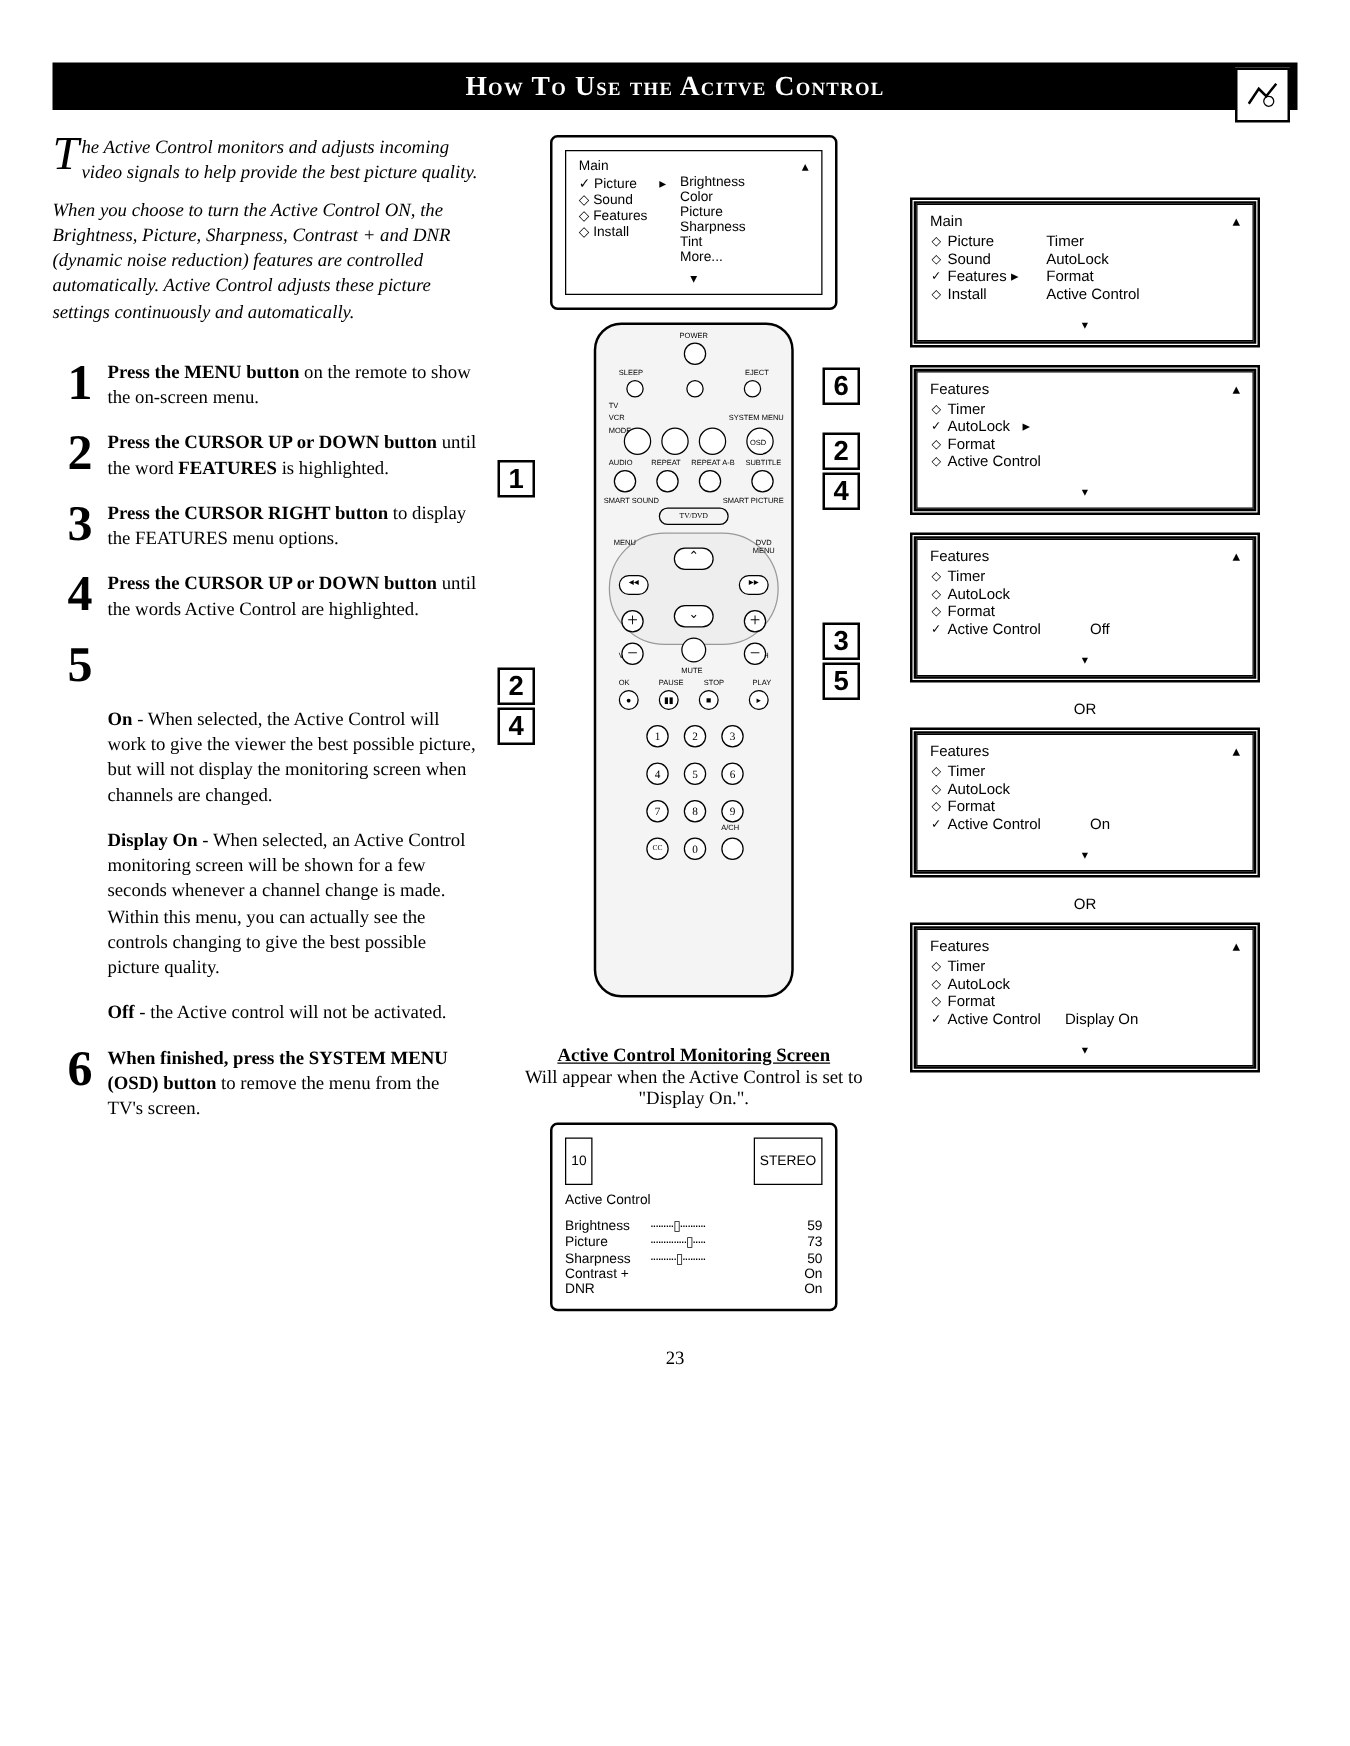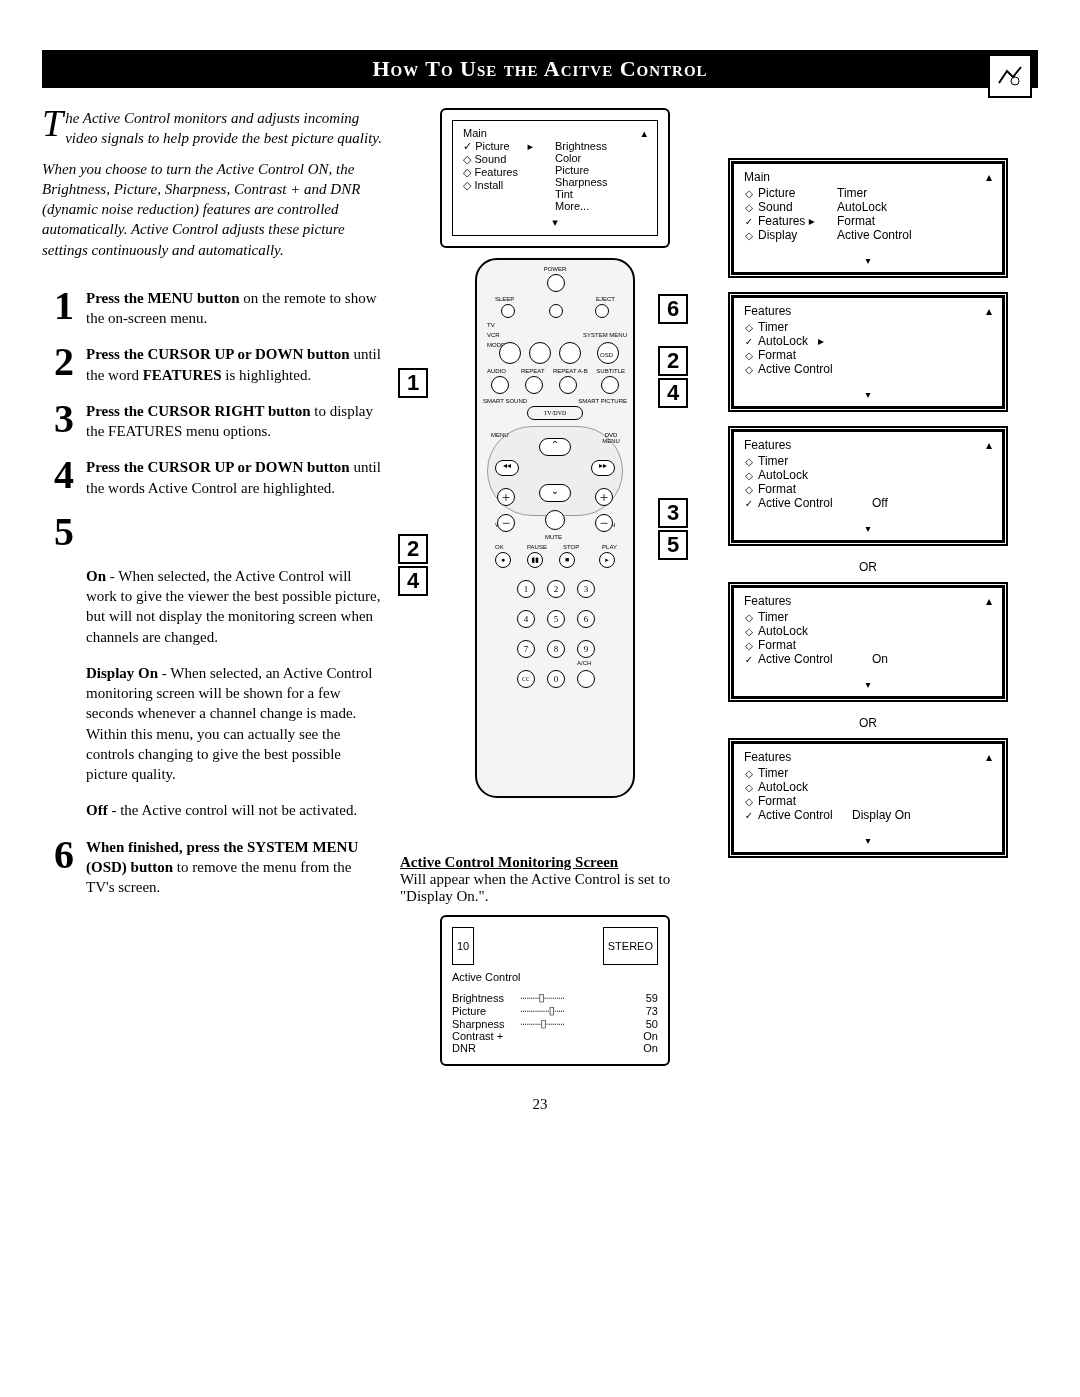--- a/index.html
+++ b/index.html
@@ -95,23 +95,23 @@
   .screen1 {
     border: 2px solid #000;
     border-radius: 6px;
     width: 230px;
     margin: 0 auto 10px;
     padding: 10px;
     font-family: Arial, sans-serif;
     font-size: 11px;
   }
   .screen1-inner { border: 1px solid #000; padding: 6px 10px;}
-  .screen1 .cols { display:flex; gap:22px;}
+  .screen1 .cols { display:flex; gap:11px;}
   .screen1 .c1 {width:70px;}
-  .monlabel { text-align:left; font-size:15px; margin-top: 36px;}
+  .monlabel { text-align:center; font-size:15px; margin-top: 19px;}
   .monlabel .u { text-decoration: underline; font-weight:bold; }
   .monscreen {
     border: 2px solid #000;
     border-radius:6px;
     width: 230px;
     margin: 10px auto 0;
     padding:10px;
     font-family: Arial, sans-serif;
     font-size: 11px;
   }
@@ -347,21 +347,21 @@
               <span class="lbl">Sound</span>
               <span class="val">AutoLock</span>
             </div>
         <div class="osd-row">
               <span class="di">✓</span>
               <span class="lbl"><span>Features</span> <span>▸</span></span>
               <span class="val">Format</span>
             </div>
         <div class="osd-row">
               <span class="di">◇</span>
-              <span class="lbl">Display</span>
+              <span class="lbl">Install</span>
               <span class="val">Active Control</span>
             </div>
         <div class="osd-arrow-down">▾</div>
       </div>
         </div>
 
       <div class="osd">
           <div class="osd-inner">
         <div class="osd-head">
               <span>Features</span>

